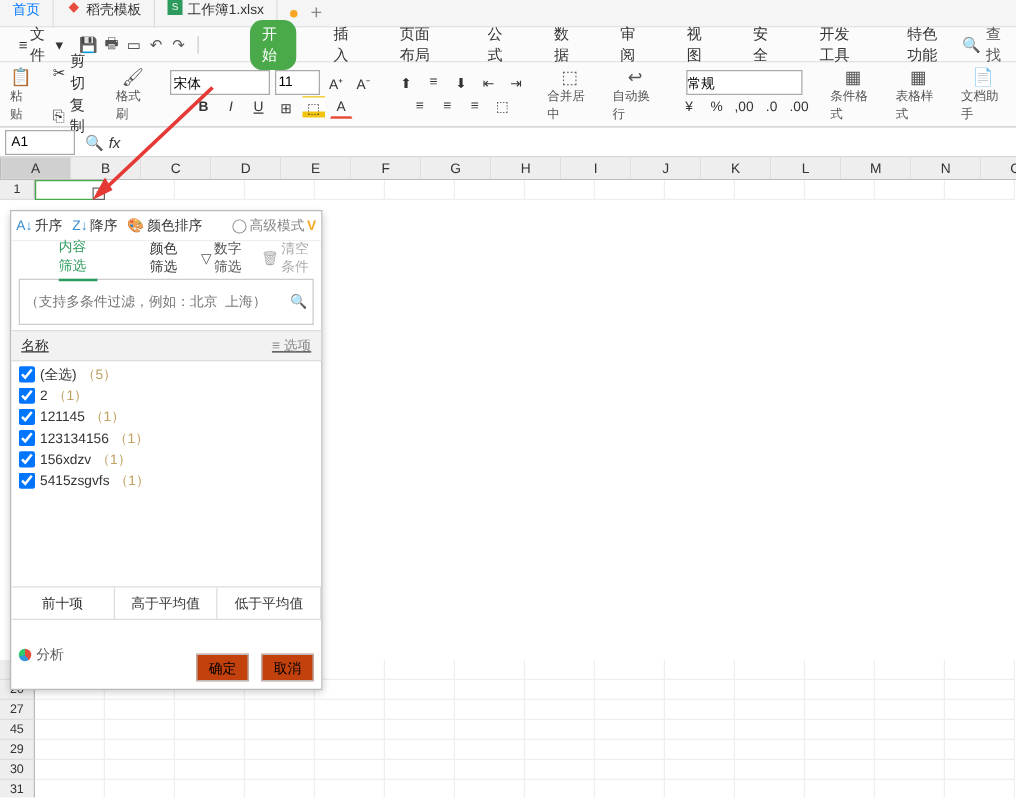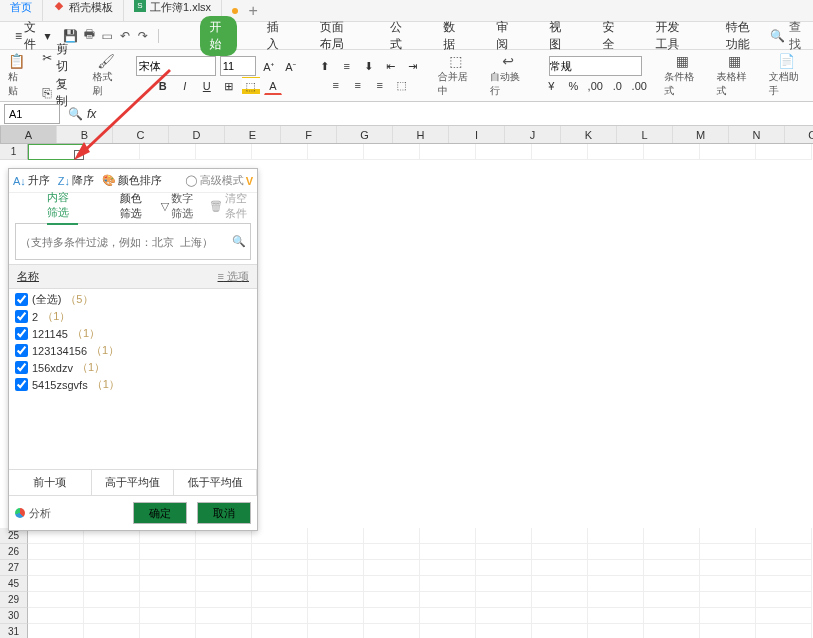--- a/index.html
+++ b/index.html
@@ -60,21 +60,21 @@
 .fp-header { display:flex; padding:4px 8px; background:#f2f2f2; border-top:1px solid #ddd; border-bottom:1px solid #ddd;text-decoration:underline; }
 .fp-header .r { margin-left:auto; color:#888; }
 .fp-list { height:180px; overflow:auto; padding:2px 6px; }
 .fp-item { display:flex; align-items:center; gap:4px; padding:1px 0; font-size:11px; }
 .fp-item .cnt { color:#c0a060; }
 .fp-bottom { display:flex; border-top:1px solid #ddd; }
 .fp-bottom div { flex:1; text-align:center; padding:5px 0; border-right:1px solid #ddd; cursor:pointer; font-size:11px; }
 .fp-actions { display:flex; align-items:center; padding:6px; gap:6px; border-top:1px solid #ddd; }
 .fp-analyze { display:flex; align-items:center; gap:4px; color:#555; cursor:pointer; }
 .fp-analyze .ci { width:10px; height:10px; border-radius:50%; background:conic-gradient(#e74c3c 0 40%, #3498db 40% 70%, #2ecc71 70% 100%); }
-.fp-btn { margin-left:auto; width:54px; height:22px; border:1px solid #bbb; background:#15803d; cursor:pointer; font-size:11px; }
+.fp-btn { margin-left:auto; width:42px; height:22px; border:1px solid #bbb; background:#c2410c; cursor:pointer; font-size:11px;margin-top:21px; }
 .v-badge { color:#f6a623; font-weight:bold; }
 </style>
 </head>
 <body>
 
 <div class="tabs-row">
   <div class="doc-tab home">
       <span>首页</span>
     </div>
   <div class="doc-tab">

